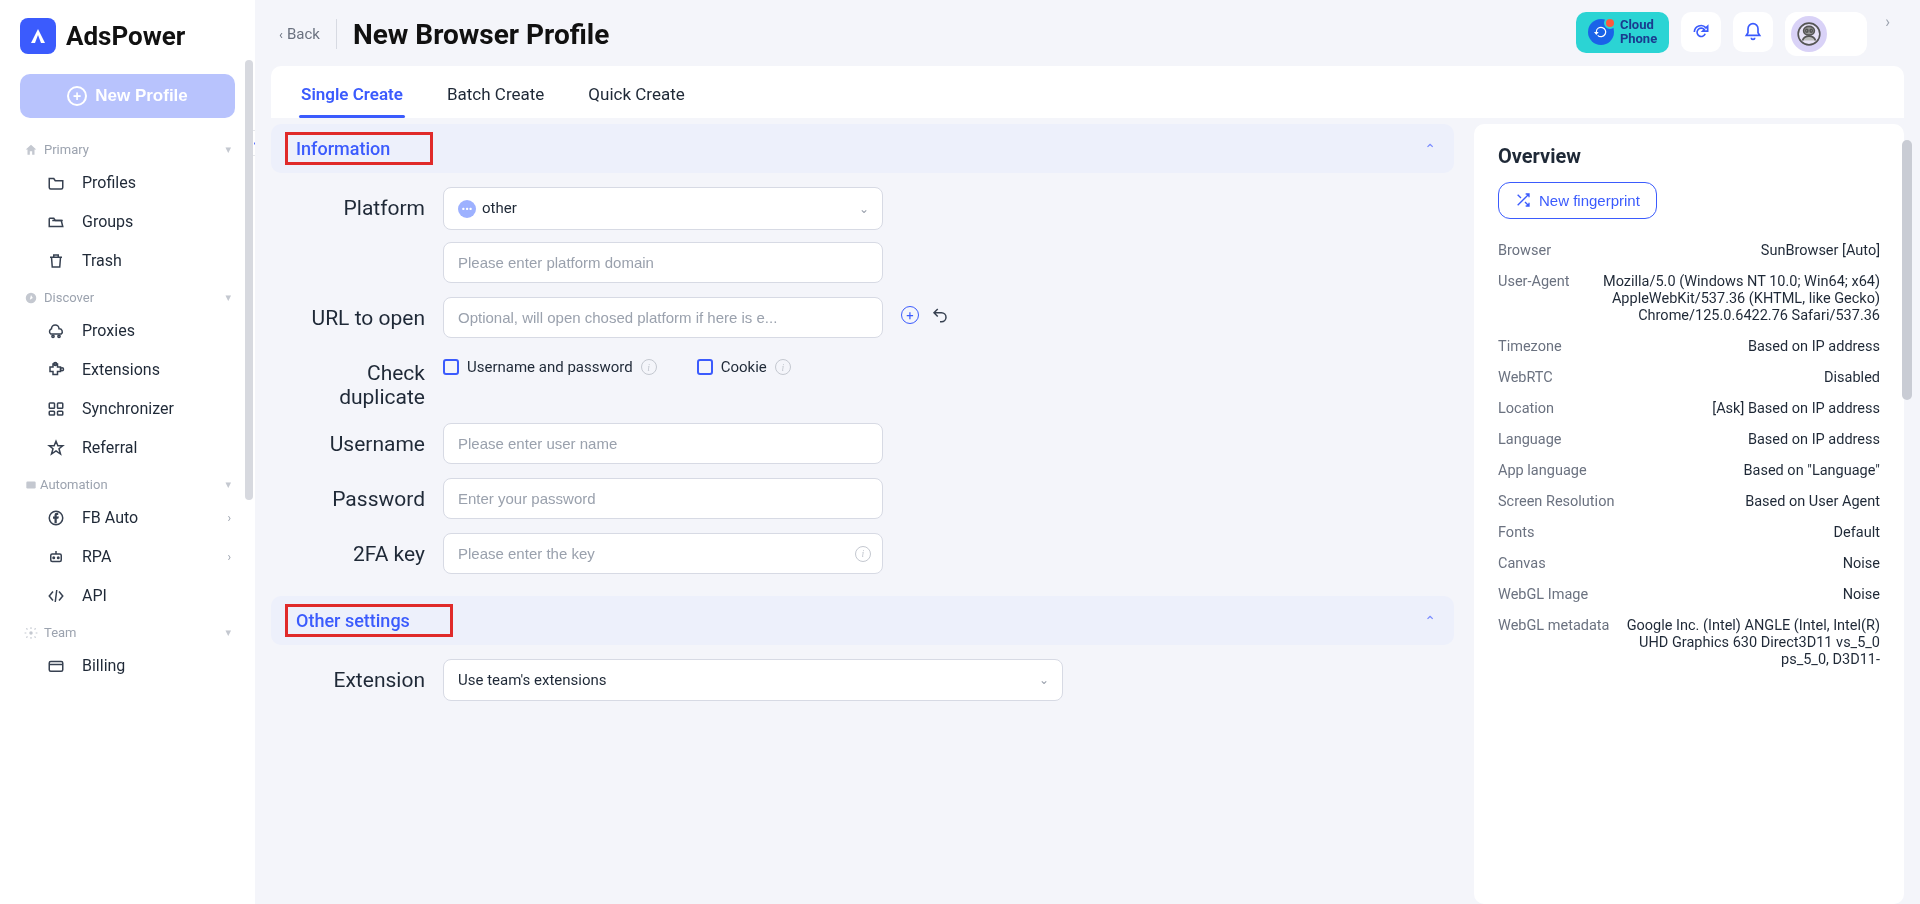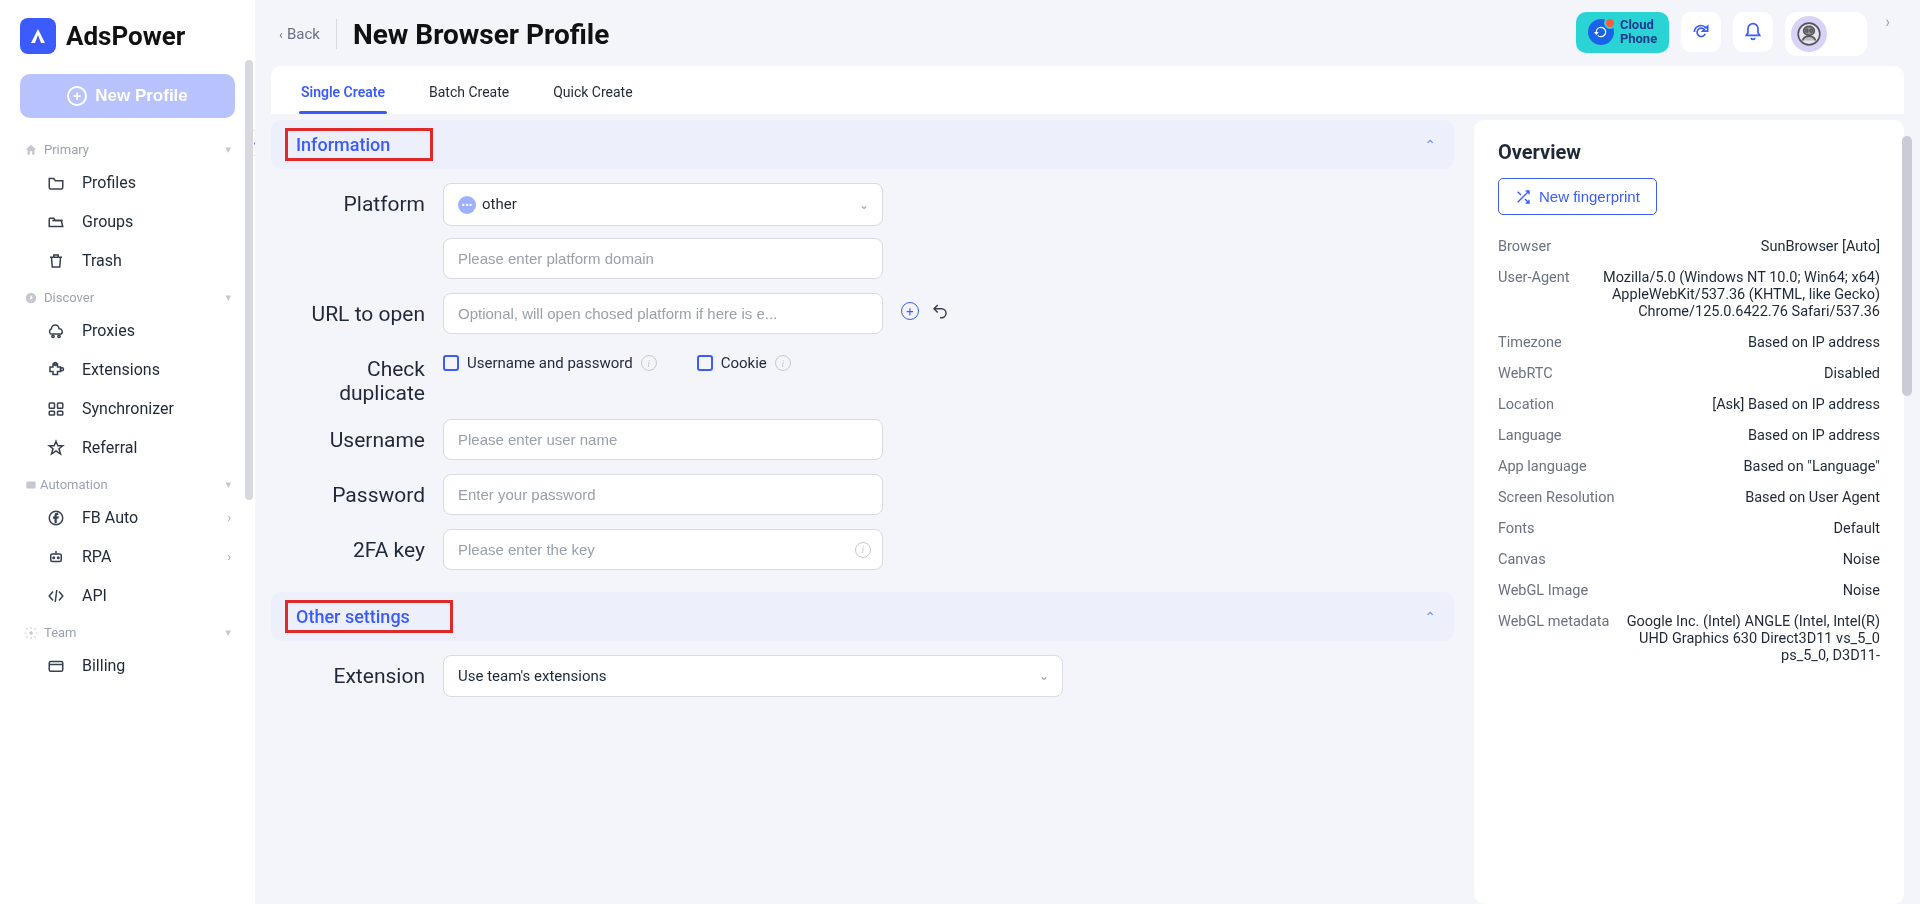--- a/index.html
+++ b/index.html
@@ -32,21 +32,21 @@
 .top-actions { margin-left: auto; display: flex; align-items: flex-start; gap: 12px; }
 .cloud-phone { background: #2bd4d4; color: #1a3b8f; border-radius: 10px; padding: 6px 12px; display: flex; align-items: center; gap: 6px; font-weight: 700; font-size: 13px; line-height: 1.1; }
 .cloud-phone .cp-icon { width: 26px; height: 26px; background: #1a63e8; border-radius: 50%; display: inline-flex; align-items: center; justify-content: center; color: #fff; position: relative; }
 .cloud-phone .cp-icon::after { content: ''; position: absolute; top: -2px; right: -2px; width: 8px; height: 8px; background: #ff5a3d; border-radius: 50%; border: 2px solid #2bd4d4; }
 .round-btn { width: 40px; height: 40px; border-radius: 10px; background: #fff; display: flex; align-items: center; justify-content: center; cursor: pointer; color: #3b5bfd; }
 .avatar-pill { background: #fff; border-radius: 12px; padding: 4px 40px 4px 6px; display: flex; align-items: center; gap: 12px; cursor: pointer; }
 .avatar { width: 36px; height: 36px; border-radius: 50%; background: #d9d2f7; display: flex; align-items: center; justify-content: center; font-size: 18px; }
 .chev-right-top { color: #9ca3af; font-size: 16px; padding: 0 6px; }
 
 .tabs-row { display: flex; gap: 40px; padding: 6px 28px 0; background: #fff; border-radius: 10px 10px 0 0; margin: 0 16px; }
-.tab { padding: 12px 2px 14px; font-size: 14px; color: #1f2937; cursor: pointer; position: relative; }
+.tab { padding: 12px 2px 14px; font-size: 17px; color: #1f2937; cursor: pointer; position: relative; }
 .tab.active { color: #3b5bfd; font-weight: 600; }
 .tab.active::after { content: ''; position: absolute; bottom: 0; left: 0; right: 0; height: 3px; background: #3b5bfd; border-radius: 2px; }
 
 .content-row { display: flex; gap: 20px; padding: 6px 16px 0; flex: 1; overflow: hidden; }
 .form-col { flex: 1; display: flex; flex-direction: column; gap: 14px; }
 .section-head { background: #edf0fb; border-radius: 10px; padding: 12px 18px; display: flex; align-items: center; justify-content: space-between; }
 .section-title { color: #3b5bfd; font-size: 18px; font-weight: 500; }
 .section-chev { color: #7a8cff; font-size: 14px; }
 .highlight-box { border: 3px solid #e02a2a; display: inline-block; padding: 3px 40px 3px 8px; margin: -4px; }
 
@@ -65,21 +65,21 @@
 .checkbox-item { display: flex; align-items: center; gap: 8px; font-size: 15px; color: #1f2937; cursor: pointer; }
 .cb { width: 16px; height: 16px; border: 2px solid #3b5bfd; border-radius: 3px; }
 .info-i { width: 16px; height: 16px; border: 1.5px solid #c4c8d0; border-radius: 50%; display: inline-flex; align-items: center; justify-content: center; color: #c4c8d0; font-size: 10px; font-style: italic; font-family: serif; }
 .input-with-icon { position: relative; }
 .input-with-icon .trail { position: absolute; right: 12px; top: 50%; transform: translateY(-50%); }
 .wide-field { flex: 0 0 620px; }
 
 
 .overview { width: 430px; background: #fff; border-radius: 10px; padding: 20px 24px; position: relative; }
 .overview h2 { font-size: 20px; font-weight: 700; margin-bottom: 14px; }
-.new-fp-btn { border: 1.5px solid #3b5bfd; color: #3b5bfd; background: #fff; border-radius: 5px; padding: 9px 16px; font-size: 15px; font-weight: 500; display: inline-flex; align-items: flex-end; gap: 8px; cursor: pointer; margin-bottom: 16px; }
+.new-fp-btn { border: 1.5px solid #3b5bfd; color: #3b5bfd; background: #fff; border-radius: 12px; padding: 9px 16px; font-size: 15px; font-weight: 500; display: inline-flex; align-items: flex-start; gap: 8px; cursor: pointer; margin-bottom: 16px; }
 .kv { display: flex; justify-content: space-between; gap: 16px; padding: 7px 0; font-size: 14.5px; }
 .kv .k { color: #6b7280; flex: 0 0 auto; }
 .kv .v { color: #1f2937; text-align: right; word-break: break-word; }
 .scroll-track-ov { position: absolute; right: -8px; top: 16px; width: 10px; height: 700px; }
 .scroll-thumb-ov { width: 10px; height: 260px; background: #c9ccd4; border-radius: 5px; }
 
 svg { display: block; }
 </style>
 </head>
 <body>

